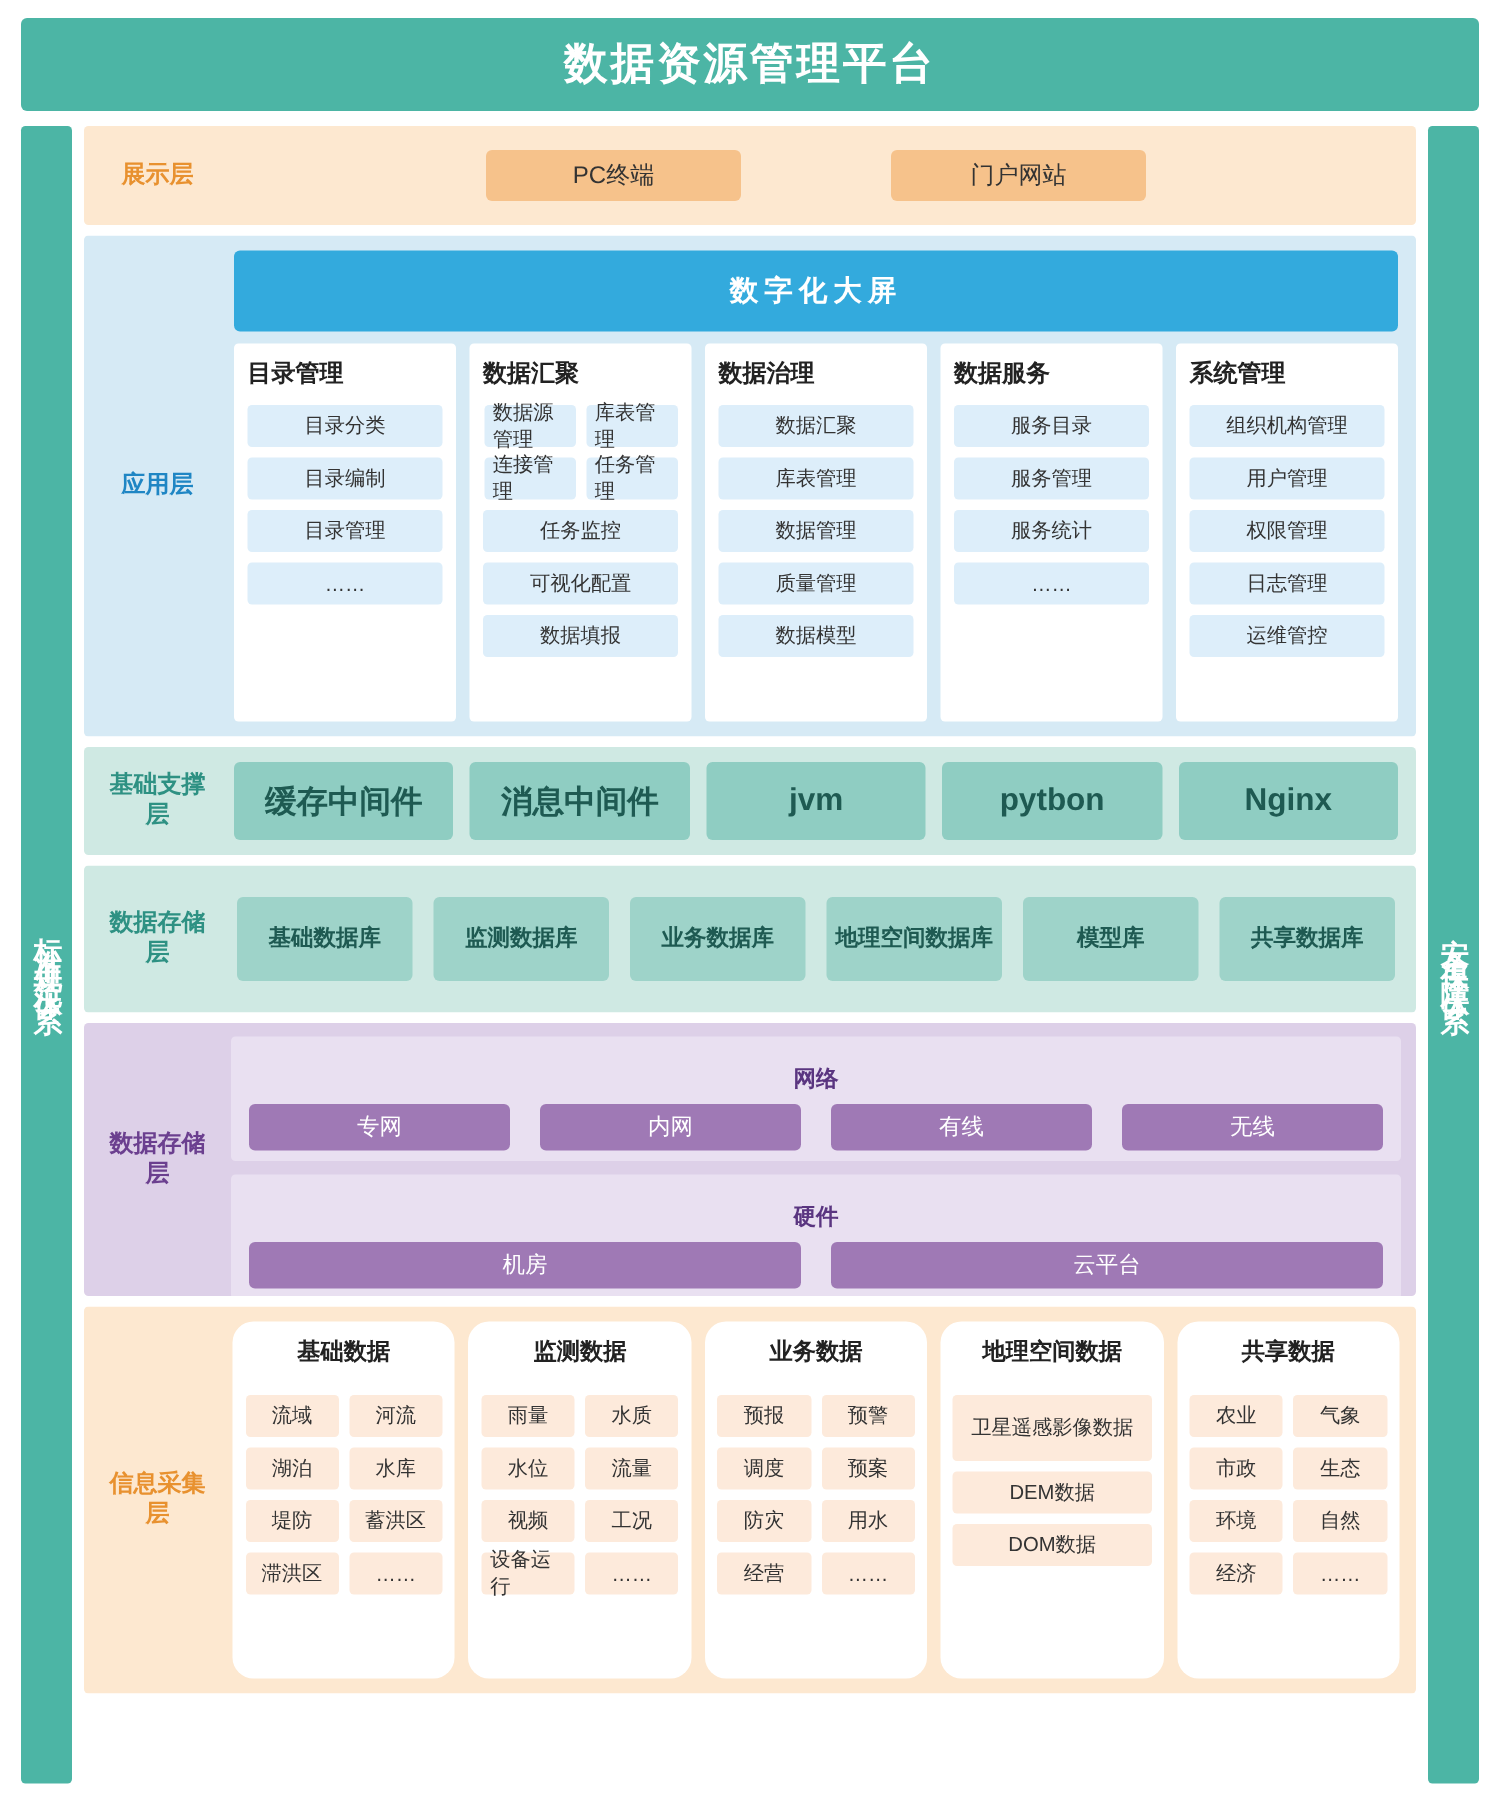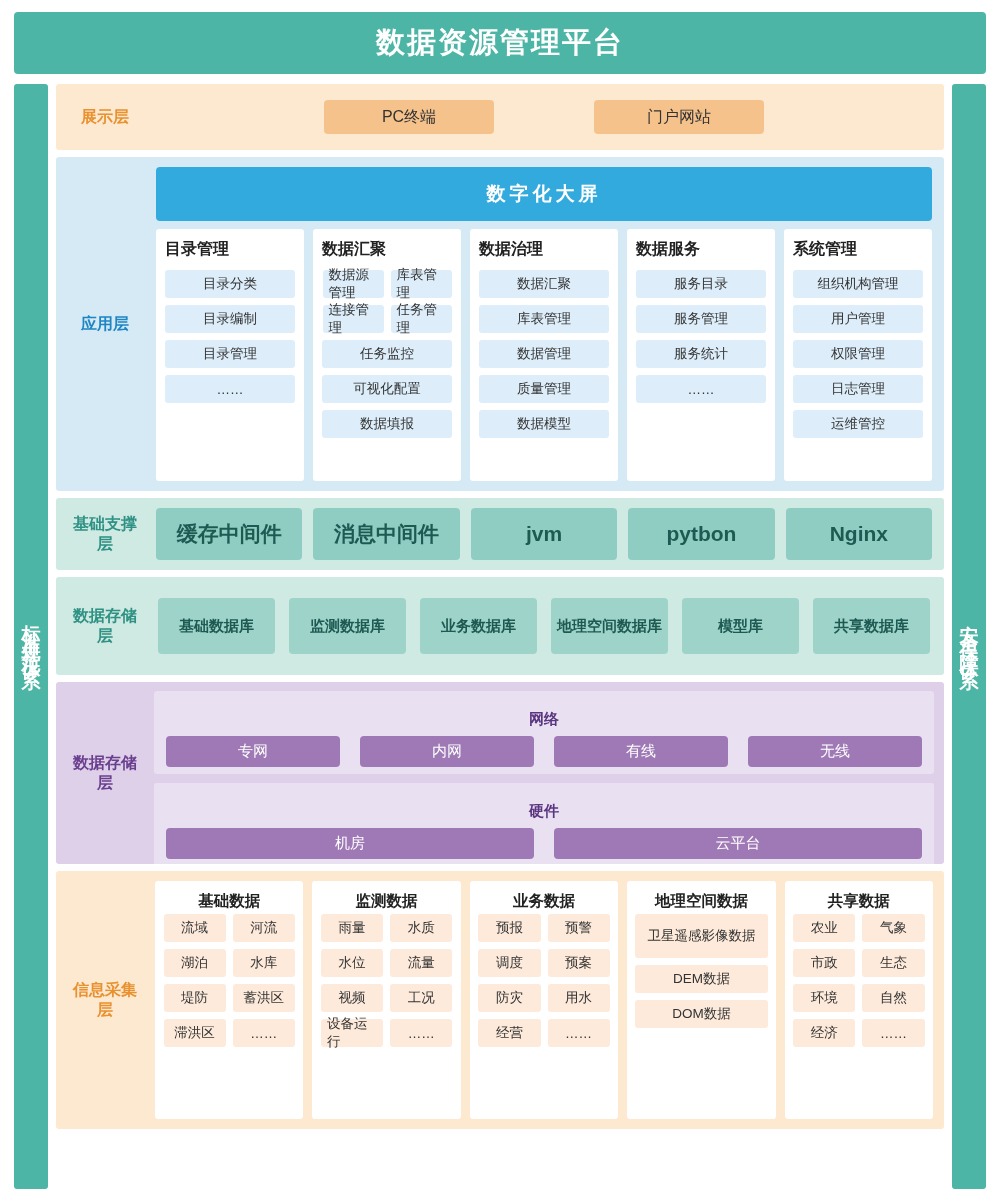--- a/index.html
+++ b/index.html
@@ -115,23 +115,23 @@
     height:31px;display:flex;align-items:center;justify-content:center;
   }
 
   
   .l-collect{height:258px;}
   .l-collect .layer-label{background:#fde8d0;color:#e8912f;}
   .l-collect .layer-body{
     background:#fde8d0;align-items:stretch;padding:10px 11px;box-sizing:border-box;gap:9px;
   }
   .col-card{
-    background:#fff;border-radius:3px;flex:1;
+    background:#fff;border-radius:14px;flex:1;
     padding:10px 8px;box-sizing:border-box;
-    display:flex;flex-direction:column;align-items:center;gap:0;
+    display:flex;flex-direction:column;align-items:center;gap:16px;
   }
   .col-card h4{margin:0 0 2px 0;font-size:15.5px;font-weight:bold;color:#222;}
   .chip-peach{
     background:#fdeadb;border-radius:3px;color:#333;font-size:13.5px;
     height:28px;display:flex;align-items:center;justify-content:center;
     padding:0 6px;box-sizing:border-box;
   }
   .chip-peach.full{width:100%;}
   .chip-peach.half{width:calc(50% - 4px);}
   .cards-items{display:flex;flex-wrap:wrap;gap:7px;justify-content:center;width:100%;}

